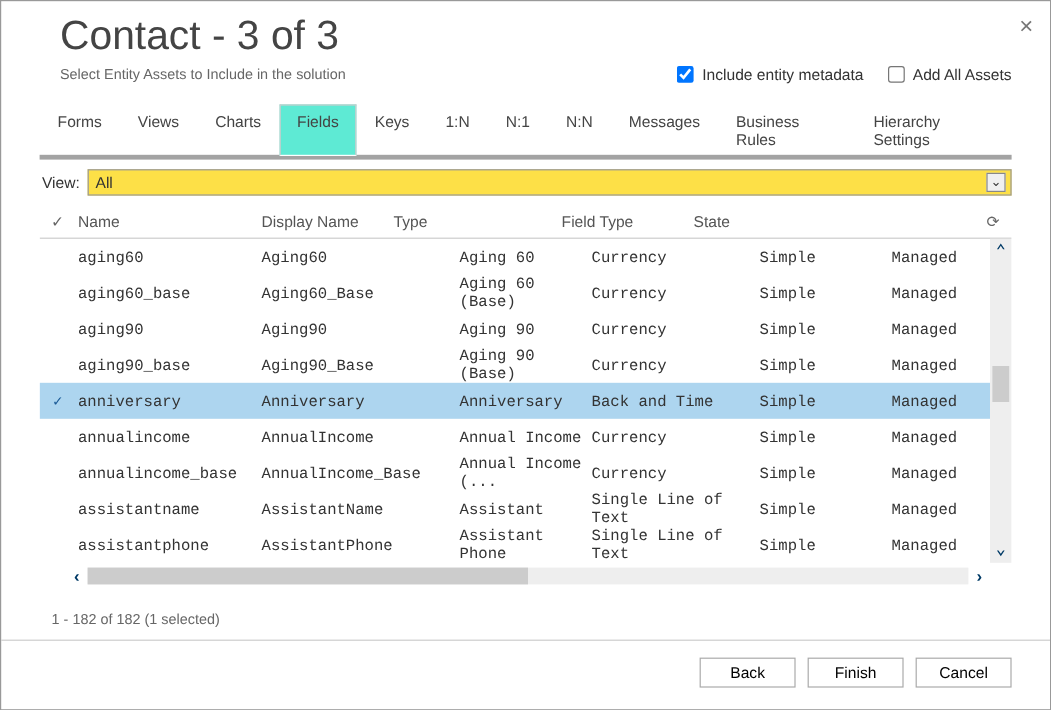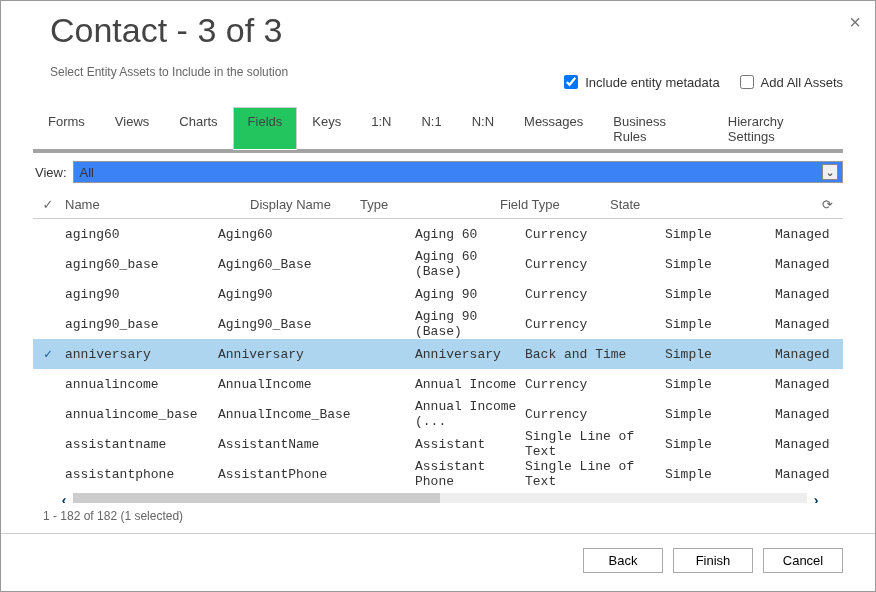--- a/index.html
+++ b/index.html
@@ -46,57 +46,57 @@
 .subtitle {
   font-size: 12px;
   color: #666;
 }
 .checks {
   display: flex;
   gap: 16px;
   font-size: 13px;
   color: #333;
 }
-.checks label { display:flex; align-items:center; gap:4px; cursor:pointer;margin-top:20px;}
+.checks label { display:flex; align-items:center; gap:4px; cursor:pointer;}
 .tabs {
   display: flex;
   border-bottom: 4px solid #a3a3a3;
   padding-left: 0;
 }
 .tab {
   padding: 6px 14px;
   font-size: 13px;
   color: #444;
   cursor: pointer;
   border: 1px solid transparent;
   border-bottom: none;
   position: relative;
   top: 1px;
 }
 .tab.active {
-  background: #22c55e;
+  background: #5eead4;
   border-color: #ccc;
   border-bottom: 1px solid #fff;
 }
 .view-row {
   display: flex;
   align-items: center;
   gap: 6px;
   padding: 8px 0 8px 0;
 }
 .view-row label { font-size: 13px; padding-left:2px;}
 .view-select {
   flex: 1;
   display: flex;
   justify-content: space-between;
   align-items: center;
   border: 1px solid #999;
   padding: 2px 4px 2px 6px;
   font-size: 13px;
-  background: #3b82f6;
+  background: #fde047;
   cursor: pointer;
 }
 .view-select .caret {
   width: 16px;
   height: 16px;
   border: 1px solid #888;
   text-align: center;
   line-height: 14px;
   font-size: 11px;
   background: #f0f0f0;
@@ -117,21 +117,21 @@
   display: flex;
   align-items: center;
   font-size: 13px;
   color: #555;
   border-bottom: 1px solid #ccc;
   padding: 6px 0;
 }
 .col-check { width: 30px; text-align:center; color: #666; }
 .col-name { width: 155px; padding-left: 2px;}
 .col-schema { width: 165px;}
-.col-display { width: 110px; margin-left: 32px;}
+.col-display { width: 110px;}
 .col-type { width: 140px;}
 .col-ftype { width: 110px;}
 .col-state { width: 80px;}
 .col-refresh { flex:1; text-align:right; padding-right:10px; color:#666; cursor:pointer;}
 .sort-icon { font-size: 11px; margin-left:4px; color:#666;}
 .rows-outer { display:flex; height: 270px; font-family: Liberation Mono, monospace; }
 .rows {
   flex:1;
 }
 .row {

